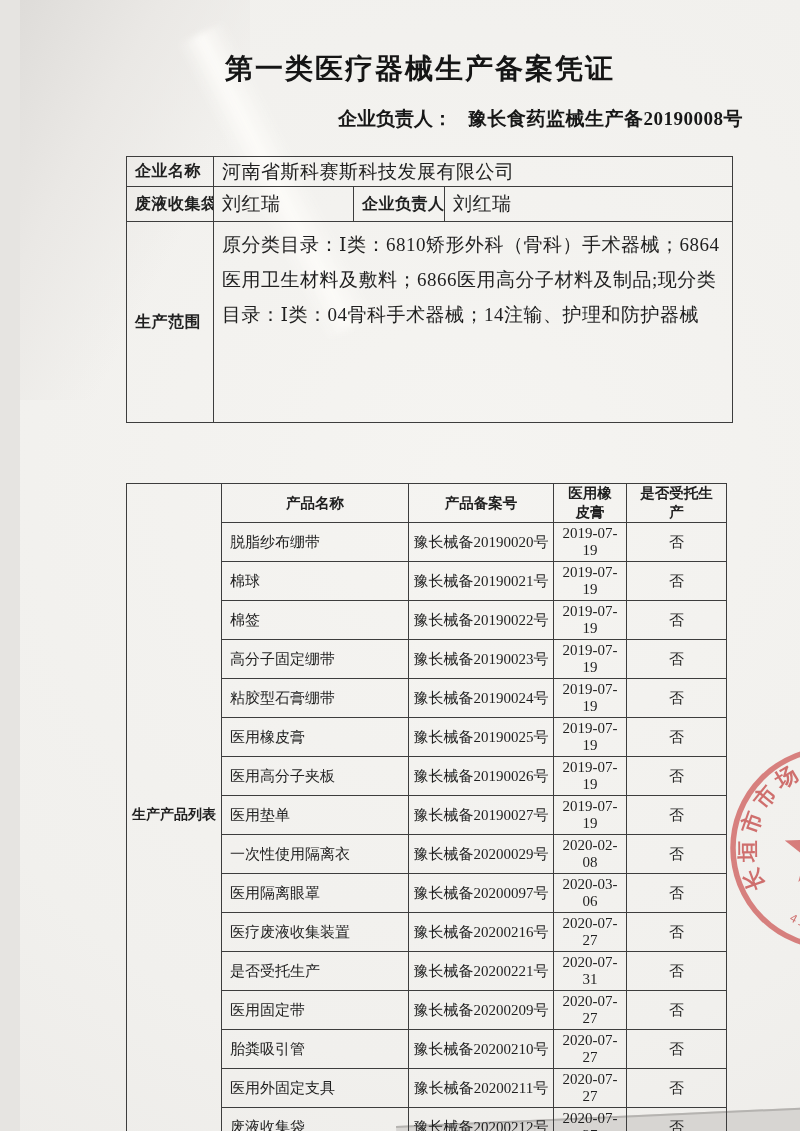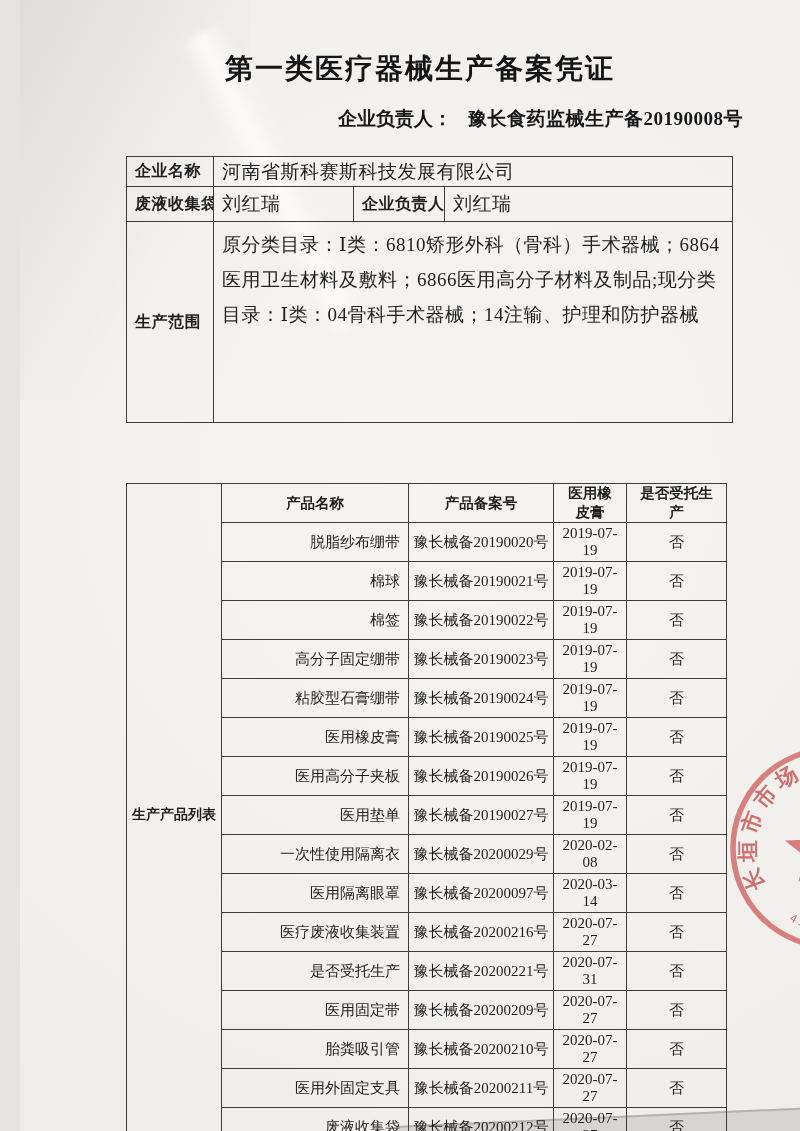--- a/index.html
+++ b/index.html
@@ -56,21 +56,21 @@
   .info{left:106px;top:156px;width:606px;}
   .info .lab{font-weight:600;font-size:16px;letter-spacing:.5px;white-space:nowrap;}
   .info .val{font-size:19px;letter-spacing:.5px;}
   .r1{height:30px}.r2{height:37px}.r3{height:29px}.r4{height:35px}.r5{height:201px}
   .scope-val{vertical-align:top;padding-top:5px !important;line-height:1.85;font-size:15.5px;letter-spacing:.3px;}
   .scope-lab{vertical-align:middle;}
   
   .plist{left:106px;top:483px;width:600px;font-size:15px;}
   .plist th{font-weight:700;font-size:14.5px;text-align:center;height:25px;padding:0 2px;}
   .plist td{height:38px;}
-  .plist td.c-name{text-align:right;}
+  .plist td.c-name{text-align:left;}
   .plist td.c-no,.plist td.c-date,.plist td.c-oem{text-align:center;padding:0 2px;}
   .plist td.c-date{font-size:15px;letter-spacing:0;}
   .sec-lab{
     text-align:center;font-weight:600;font-size:14px;vertical-align:middle;
     padding:0 3px !important;letter-spacing:0;
   }
   
   .stamp{position:absolute;left:695px;top:735px;width:105px;height:225px;
     mix-blend-mode:multiply;opacity:.92;}
 </style>
@@ -190,21 +190,21 @@
     <tr>
       <td class="c-name">一次性使用隔离衣</td>
       <td class="c-no">豫长械备20200029号</td>
       <td class="c-date">2020-02-08</td>
       <td class="c-oem">否</td>
     </tr>
 
     <tr>
       <td class="c-name">医用隔离眼罩</td>
       <td class="c-no">豫长械备20200097号</td>
-      <td class="c-date">2020-03-14</td>
+      <td class="c-date">2020-03-06</td>
       <td class="c-oem">否</td>
     </tr>
 
     <tr>
       <td class="c-name">医疗废液收集装置</td>
       <td class="c-no">豫长械备20200216号</td>
       <td class="c-date">2020-07-27</td>
       <td class="c-oem">否</td>
     </tr>
 

